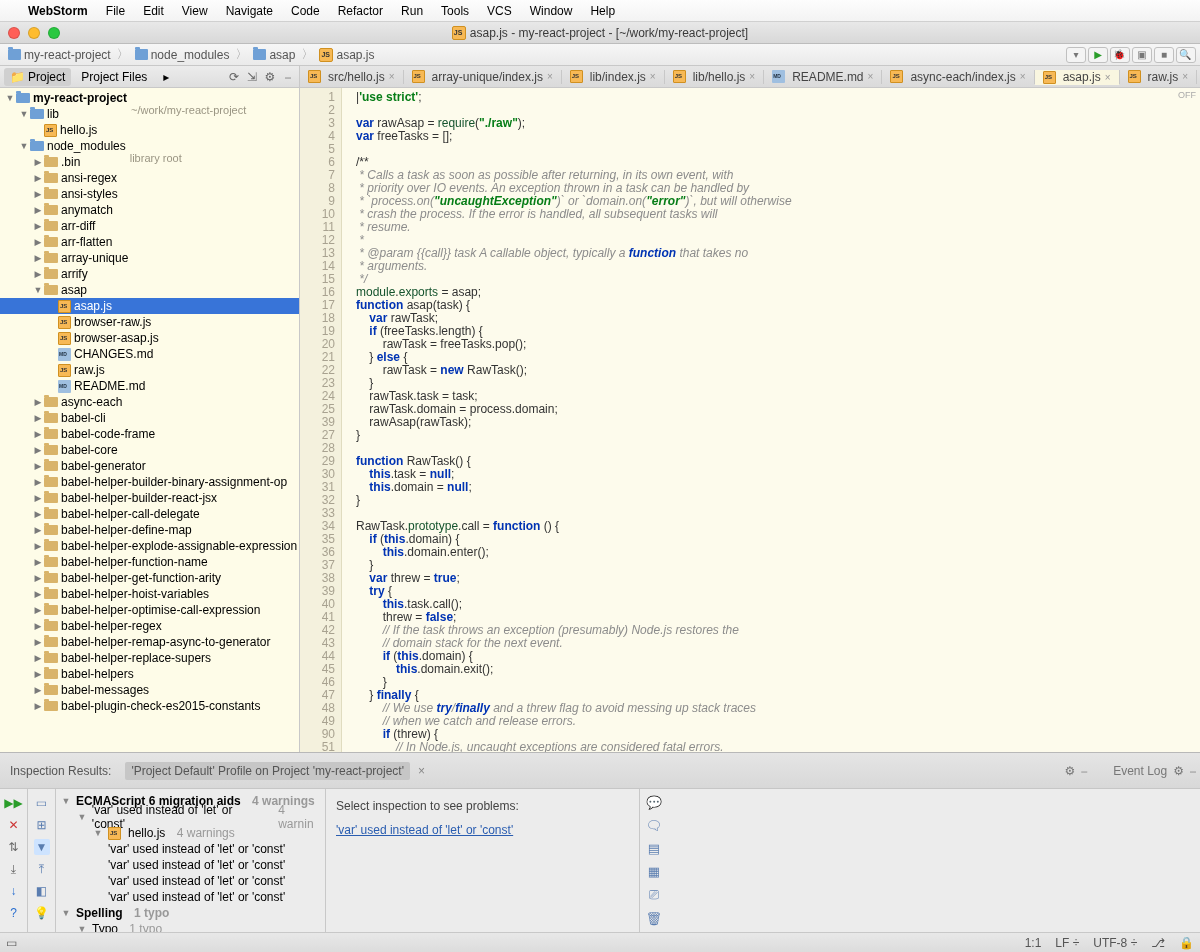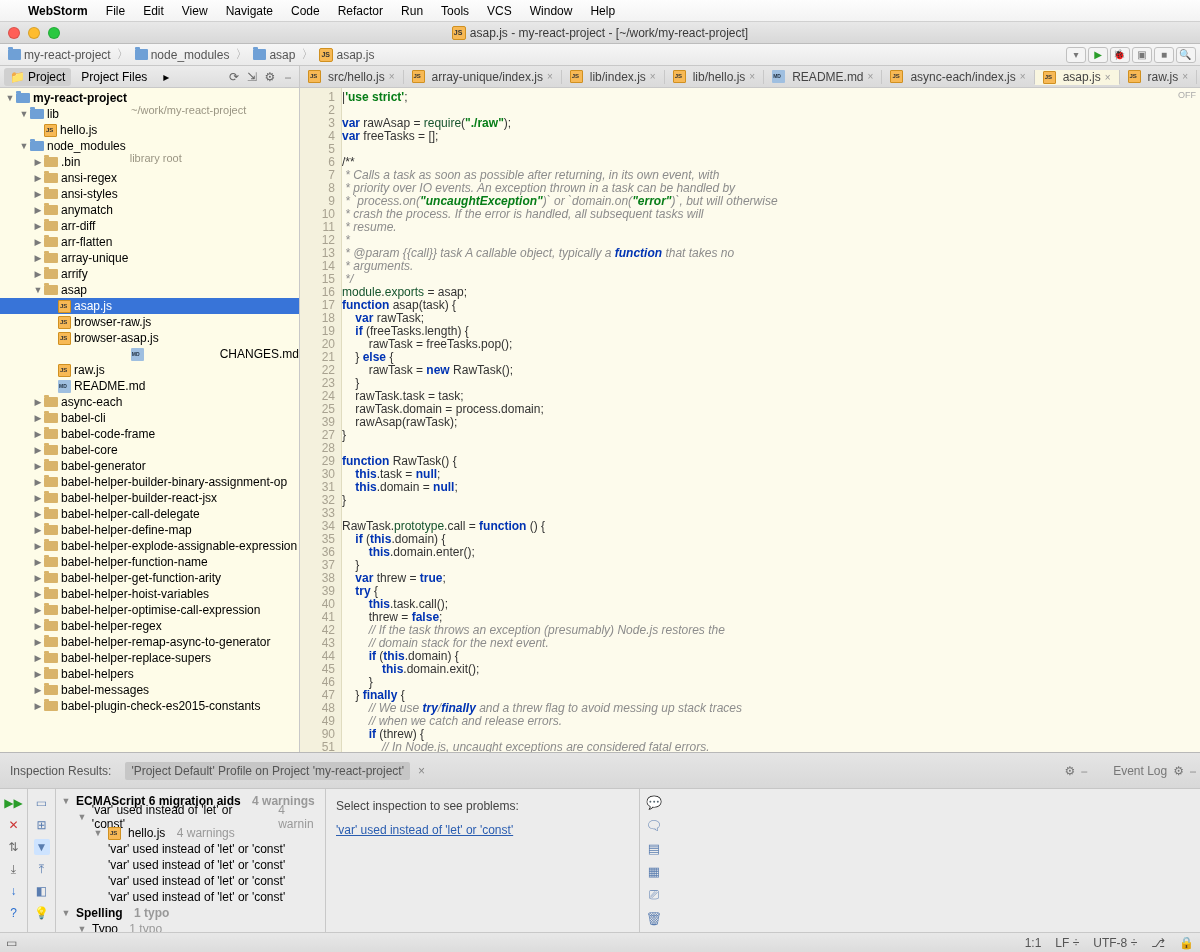--- a/index.html
+++ b/index.html
@@ -60,21 +60,21 @@
 
 .editor-pane{flex:1;display:flex;flex-direction:column;min-width:0;}
 .tabs{height:22px;background:linear-gradient(#e6e6e6,#dadada);border-bottom:1px solid #c8c8c8;display:flex;align-items:center;overflow:hidden;}
 .tab{display:flex;align-items:center;gap:4px;padding:0 8px;border-right:1px solid #c8c8c8;font-size:11px;color:#444;cursor:pointer;white-space:nowrap;}
 .tab.active{background:#f9f6e0;border-bottom:1px solid #f9f6e0;position:relative;top:1px;}
 .tab .x{color:#999;font-size:10px;}
 
 .editor{flex:1;display:flex;background:#fdfbec;font-family:Menlo,Consolas,monospace;font-size:12px;min-height:0;overflow:hidden;position:relative;}
 .gutter{width:42px;text-align:right;padding:3px 6px 3px 0;color:#a8a290;background:#f4f1dd;border-right:1px solid #e0dcc0;user-select:none;line-height:13px;font-size:11px;}
 .gutter div{height:13px;}
-.code{flex:1;padding:3px 0;line-height:13px;white-space:pre;color:#333;overflow:auto;}
+.code{flex:1;padding:3px 14px;line-height:13px;white-space:pre;color:#333;overflow:auto;}
 .code div{height:13px;}
 .kw{color:#0033b3;font-weight:bold;}
 .str{color:#067d17;font-weight:bold;}
 .cm{color:#8c8c8c;font-style:italic;}
 .fn{color:#14532d;}
 .off{position:absolute;top:2px;right:4px;font-size:9px;color:#aaa;}
 
 
 .bottom{height:180px;border-top:1px solid #b8b8b8;display:flex;flex-direction:column;background:#ececec;}
 .bottom-header{height:36px;display:flex;align-items:center;gap:8px;padding:0 4px;font-size:11px;background:linear-gradient(#e5e5e5,#d8d8d8);border-bottom:1px solid #c6c6c6;}
@@ -264,21 +264,21 @@
         <div class="tree-row" style="padding-left: 46px;">
           <span class="tw"></span>
           <span class="ic jsf"></span>
           <span>browser-raw.js</span>
         </div>
         <div class="tree-row" style="padding-left: 46px;">
           <span class="tw"></span>
           <span class="ic jsf"></span>
           <span>browser-asap.js</span>
         </div>
-        <div class="tree-row" style="padding-left: 46px; justify-content: space-between;">
+        <div class="tree-row" style="padding-left: 46px;">
           <span class="tw"></span>
           <span class="ic md"></span>
           <span>CHANGES.md</span>
         </div>
         <div class="tree-row" style="padding-left: 46px;">
           <span class="tw"></span>
           <span class="ic jsf"></span>
           <span>raw.js</span>
         </div>
         <div class="tree-row" style="padding-left: 46px;">

